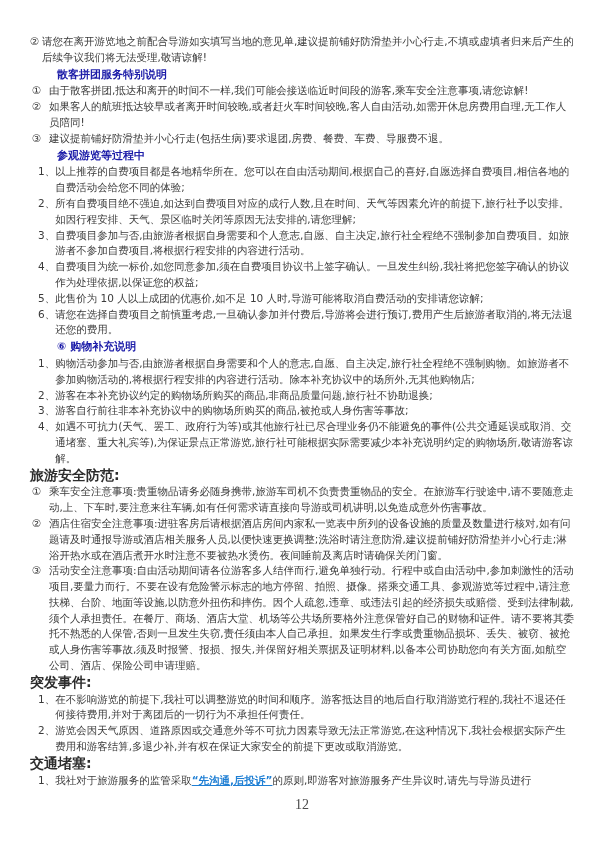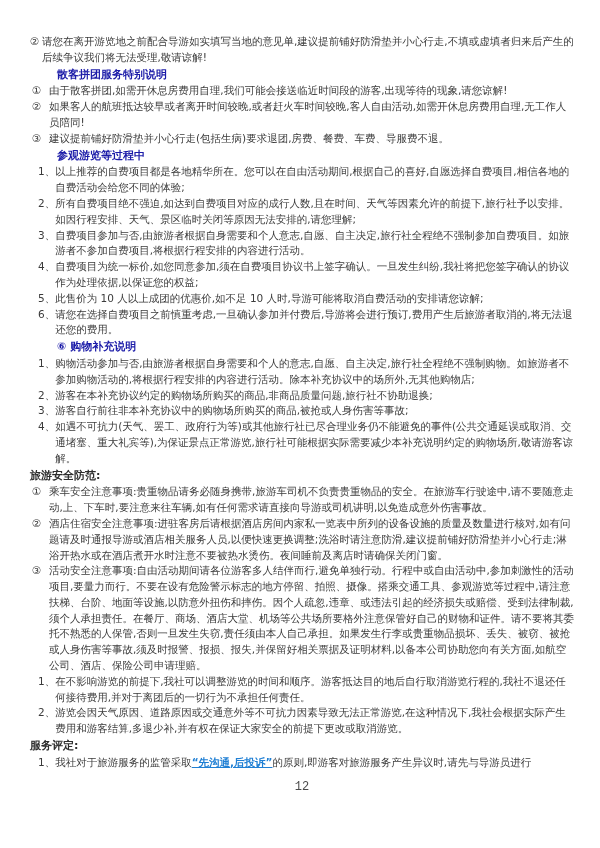--- a/index.html
+++ b/index.html
@@ -21,57 +21,57 @@
     color: #1b1ba8;
     font-weight: bold;
     font-size: 11px;
     line-height: 15.8px;
     margin: 1px 0 1px 0;
     padding-left: 27px;
   }
   .h-black {
     color: #2d2d2d;
     font-weight: bold;
-    font-size: 11px;
+    font-size: 14px;
     line-height: 15.8px;
     margin: 1px 0 1px 0;
   }
   .intro { display: flex; margin: 0; }
   .intro .marker { flex: 0 0 12px; }
   .intro .text { flex: 1; }
   .item { display: flex; }
   .item .marker { flex: 0 0 17px; }
   .item .text { flex: 1; }
   .item.circ { padding-left: 2px; }
   .item.circ .marker { flex: 0 0 17px; }
   .item.num { padding-left: 8px; }
   .item.num .marker { flex: 0 0 17px; }
   .highlight { color: #1f7fd4; font-weight: bold; text-decoration: underline; }
   .footer {
     text-align: center;
     margin-top: 9px;
-    font-family: Liberation Mono, monospace;
-    font-size: 12px;
+    font-family: Liberation Serif, serif;
+    font-size: 14px;
     color: #4a4a4a;
   }
 </style>
 </head>
 <body>
 
 <div class="page">
 
   <p class="intro">
     <span class="marker">②</span>
     <span class="text">请您在离开游览地之前配合导游如实填写当地的意见单,建议提前铺好防滑垫并小心行走,不填或虚填者归来后产生的后续争议我们将无法受理,敬请谅解!</span>
   </p>
 
   <div class="h-navy">散客拼团服务特别说明</div>
   <div class="item circ">
     <span class="marker">①</span>
-    <span class="text">由于散客拼团,如需开休息房费用自理,我们可能会接送临近时间段的游客,出现等待的现象,请您谅解!</span>
+    <span class="text">由于散客拼团,抵达和离开的时间不一样,我们可能会接送临近时间段的游客,乘车安全注意事项,请您谅解!</span>
   </div>
   <div class="item circ">
     <span class="marker">②</span>
     <span class="text">如果客人的航班抵达较早或者离开时间较晚,或者赶火车时间较晚,客人自由活动,如需开休息房费用自理,无工作人员陪同!</span>
   </div>
   <div class="item circ">
     <span class="marker">③</span>
     <span class="text">建议提前铺好防滑垫并小心行走(包括生病)要求退团,房费、餐费、车费、导服费不退。</span>
   </div>
 
@@ -126,30 +126,31 @@
   </div>
   <div class="item circ">
     <span class="marker">②</span>
     <span class="text">酒店住宿安全注意事项:进驻客房后请根据酒店房间内家私一览表中所列的设备设施的质量及数量进行核对,如有问题请及时通报导游或酒店相关服务人员,以便快速更换调整;洗浴时请注意防滑,建议提前铺好防滑垫并小心行走;淋浴开热水或在酒店煮开水时注意不要被热水烫伤。夜间睡前及离店时请确保关闭门窗。</span>
   </div>
   <div class="item circ">
     <span class="marker">③</span>
     <span class="text">活动安全注意事项:自由活动期间请各位游客多人结伴而行,避免单独行动。行程中或自由活动中,参加刺激性的活动项目,要量力而行。不要在设有危险警示标志的地方停留、拍照、摄像。搭乘交通工具、参观游览等过程中,请注意扶梯、台阶、地面等设施,以防意外扭伤和摔伤。因个人疏忽,违章、或违法引起的经济损失或赔偿、受到法律制裁,须个人承担责任。在餐厅、商场、酒店大堂、机场等公共场所要格外注意保管好自己的财物和证件。请不要将其委托不熟悉的人保管,否则一旦发生失窃,责任须由本人自己承担。如果发生行李或贵重物品损坏、丢失、被窃、被抢或人身伤害等事故,须及时报警、报损、报失,并保留好相关票据及证明材料,以备本公司协助您向有关方面,如航空公司、酒店、保险公司申请理赔。</span>
   </div>
 
+  <div class="h-black">突发事件:</div>
   <div class="item num">
     <span class="marker">1、</span>
     <span class="text">在不影响游览的前提下,我社可以调整游览的时间和顺序。游客抵达目的地后自行取消游览行程的,我社不退还任何接待费用,并对于离团后的一切行为不承担任何责任。</span>
   </div>
   <div class="item num">
     <span class="marker">2、</span>
     <span class="text">游览会因天气原因、道路原因或交通意外等不可抗力因素导致无法正常游览,在这种情况下,我社会根据实际产生费用和游客结算,多退少补,并有权在保证大家安全的前提下更改或取消游览。</span>
   </div>
 
-  <div class="h-black">服务评定:</div>
+  <div class="h-black">交通堵塞:</div>
   <div class="item num">
     <span class="marker">1、</span>
     <span class="text"><span>我社对于旅游服务的监管采取</span><span class="highlight">“先沟通,后投诉”</span><span>的原则,即游客对旅游服务产生异议时,请先与导游员进行</span></span>
   </div>
 
   <div class="footer">12</div>
 
 </div>
 
 </body></html>

